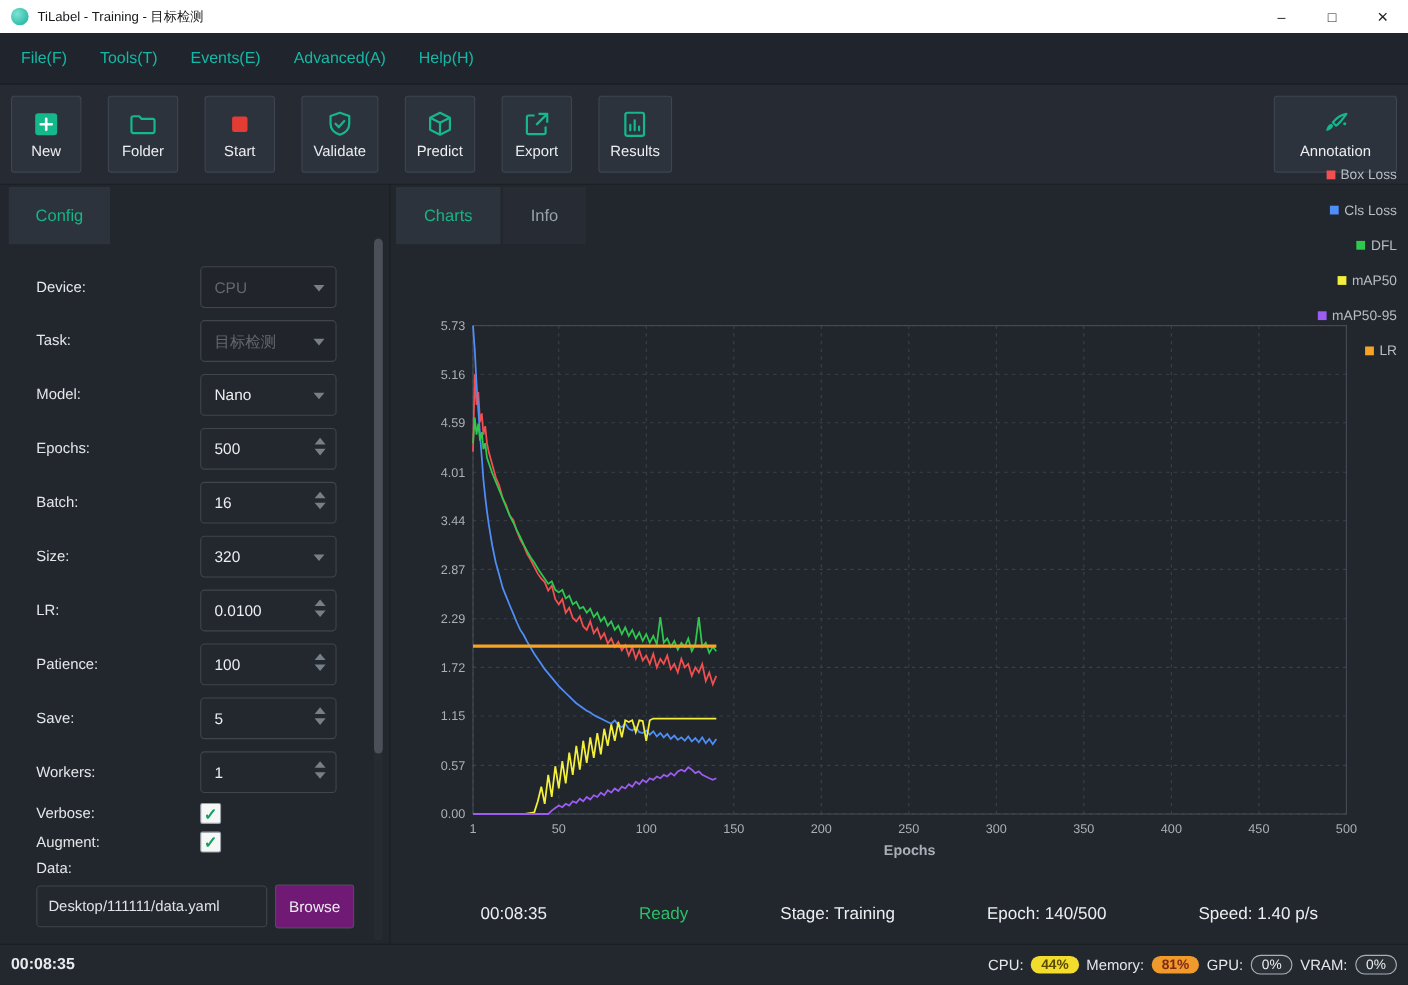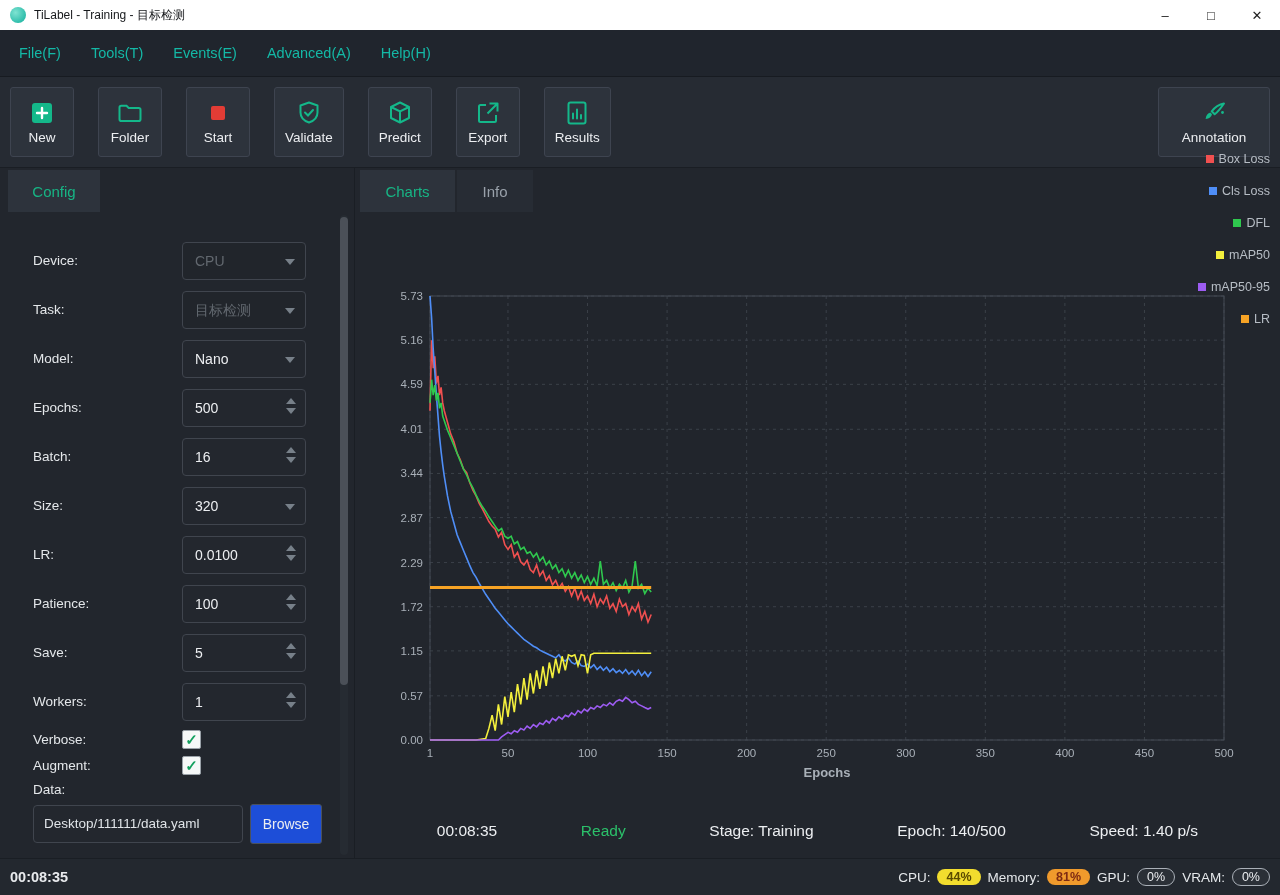--- a/index.html
+++ b/index.html
@@ -20,21 +20,21 @@
 
 .toolbar{position:absolute;top:77px;left:0;width:1280px;height:91px;background:#262b33;display:flex;align-items:center;padding:0 10px;gap:24px;border-bottom:1px solid #1a1e24;}
 .tb-btn{min-width:64px;height:70px;background:#2d333c;border:1px solid #3e4450;border-radius:3px;display:flex;flex-direction:column;align-items:center;justify-content:center;gap:3px;padding:0 10px;}
 .tb-label{font-size:13.5px;color:#eceef1;}
 .annotation-btn{margin-left:auto;min-width:112px;}
 .tb-icon{height:28px;display:flex;align-items:center;justify-content:center;}
 
 
 .left-panel{position:absolute;top:168px;left:0;width:355px;height:690px;background:#22262d;border-right:1px solid #1a1e24;}
 .right-panel{position:absolute;top:168px;left:355px;width:925px;height:690px;}
-.tab{position:absolute;height:42px;display:flex;align-items:center;justify-content:center;font-size:15px;background:#272c34;color:#99a1aa;}
+.tab{position:absolute;height:52px;display:flex;align-items:center;justify-content:center;font-size:15px;background:#272c34;color:#99a1aa;}
 .tab.active{background:#2d333c;color:#17b585;}
 #tab-config{top:2px;left:8px;width:92px;}
 #tab-charts{top:2px;left:5px;width:95px;}
 #tab-info{top:2px;left:102px;width:76px;}
 
 
 .crow{position:absolute;left:33px;right:33px;height:38px;}
 .crow.check{height:22px;}
 .clabel{position:absolute;left:0;line-height:38px;font-size:13.5px;color:#e4e7ea;white-space:nowrap;}
 .crow.check .clabel{line-height:22px;}
@@ -42,21 +42,21 @@
 .control .val{position:absolute;left:12px;top:0;line-height:36px;white-space:nowrap;}
 .control.disabled .val{color:#62686f;}
 .control.disabled{background:#21252b;}
 .chev{position:absolute;right:10px;top:16px;width:0;height:0;border-left:5.5px solid transparent;border-right:5.5px solid transparent;border-top:6.5px solid #778089;}
 .spin-arrows{position:absolute;right:9px;top:8px;display:flex;flex-direction:column;gap:4px;}
 .arrow-up{width:0;height:0;border-left:5px solid transparent;border-right:5px solid transparent;border-bottom:6px solid #778089;}
 .arrow-down{width:0;height:0;border-left:5px solid transparent;border-right:5px solid transparent;border-top:6px solid #778089;}
 .checkbox{position:absolute;left:149px;top:1px;width:19px;height:19px;background:#f6f8f8;border:1px solid #9aa1a8;border-radius:2px;display:flex;align-items:center;justify-content:center;}
 .checkbox::after{content:"\2713";color:#13a05f;font-size:15px;font-weight:bold;}
 .data-input{position:absolute;left:33px;top:637px;width:210px;height:38px;background:#23272e;border:1px solid #40454e;border-radius:4px;font-size:13.5px;line-height:36px;padding-left:10px;color:#dfe3e7;white-space:nowrap;overflow:hidden;}
-.browse-btn{position:absolute;left:250px;top:636px;width:72px;height:40px;background:#1d4ed8;border:1px solid #4a515c;border-radius:3px;color:#eceef1;font-size:14px;font-family:inherit;}
+.browse-btn{position:absolute;left:250px;top:636px;width:72px;height:40px;background:#701a75;border:1px solid #4a515c;border-radius:3px;color:#eceef1;font-size:14px;font-family:inherit;}
 .scrollbar{position:absolute;right:6px;top:47px;width:8px;height:640px;background:#262b32;border-radius:4px;}
 .scroll-thumb{position:absolute;left:0;top:2px;width:8px;height:468px;background:#4b5058;border-radius:4px;}
 
 
 .chart-area{position:absolute;left:10px;top:47px;width:905px;height:585px;}
 .legend{height:55px;display:flex;align-items:flex-end;justify-content:center;gap:18px;padding-bottom:8px;flex-direction:column;}
 .legend-item{display:flex;align-items:center;gap:5px;font-size:12.5px;color:#b7bdc5;}
 .swatch{width:8px;height:8px;display:inline-block;}
 #chart{display:block;}
 .grid{stroke:#3b4149;stroke-width:1;stroke-dasharray:3 4;}

